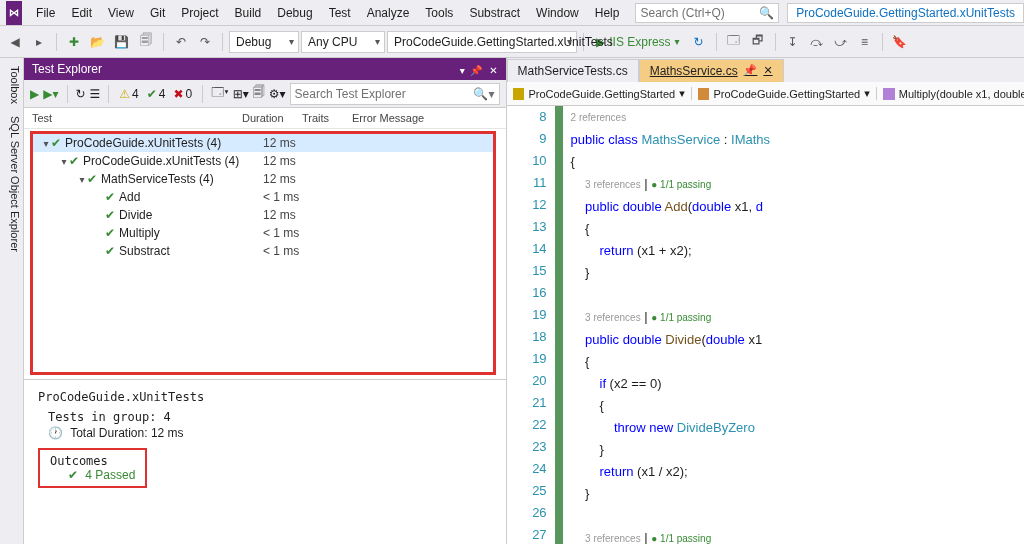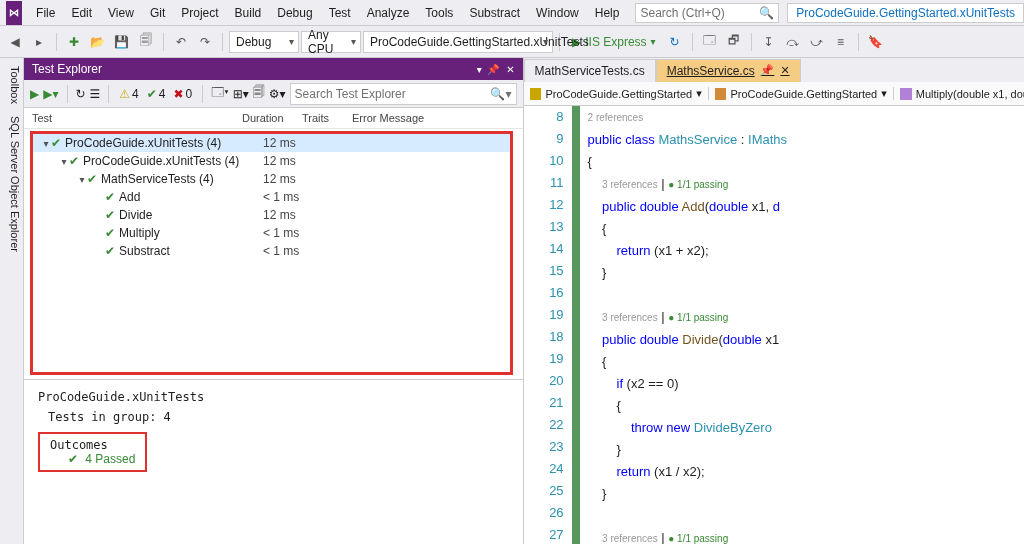--- a/index.html
+++ b/index.html
@@ -14,25 +14,25 @@
   .toolbar { display: flex; align-items: center; height: 32px; border-bottom: 1px solid #ccc; gap: 2px; padding: 0 4px; }
   .tb-btn { width: 22px; height: 22px; display: flex; align-items: center; justify-content: center; color: #555; }
   .tb-sep { width: 1px; height: 18px; background: #ccc; margin: 0 4px; }
   .combo { border: 1px solid #ccc; background: #fff; height: 22px; padding: 0 18px 0 6px; display: flex; align-items: center; position: relative; }
   .combo::after { content: "▾"; position: absolute; right: 4px; font-size: 10px; color: #555; }
   .play-iis { display: flex; align-items: center; color: #388a34; gap: 4px; padding: 0 6px; }
   .main { display: flex; height: calc(544px - 58px); }
   .side-tabs { width: 24px; background: #eeeef2; border-right: 1px solid #ccc; writing-mode: vertical-rl; text-orientation: mixed; padding: 6px 0; font-size: 11px; color: #1e1e1e; display: flex; gap: 8px; }
   .side-tabs span { padding: 2px; cursor: default; }
   .test-panel { width: 586px; border-right: 1px solid #ccc; display: flex; flex-direction: column; background: #fff; }
-  .panel-title { background: #68217a; color: #fff; padding: 4px 8px; display: flex; align-items: center; }
+  .panel-title { background: #68217a; color: #fff; padding: 4px 8px; display: flex; align-items: flex-end; }
   .panel-title .t { flex: 1; }
   .panel-title .ic { margin-left: 6px; font-size: 10px; }
   .te-toolbar { display: flex; align-items: center; height: 28px; padding: 0 6px; gap: 4px; border-bottom: 1px solid #ccc; background: #eeeef2; }
-  .te-search { margin-left: auto; border: 1px solid #ccc; background: #fff; height: 22px; width: 227px; display: flex; align-items: center; padding: 0 4px; color: #717171; }
+  .te-search { margin-left: auto; border: 1px solid #ccc; background: #fff; height: 22px; width: 210px; display: flex; align-items: center; padding: 0 4px; color: #717171; }
   .te-search span:first-child { flex: 1; }
   .badge { display: flex; align-items: center; gap: 2px; padding: 0 2px;}
   .green-check { color: #388a34; }
   .warn { color: #c9a500; }
   .redx { color: #c50b17; }
   .te-headers { display: flex; padding: 4px 8px; font-size: 11px; color: #444; border-bottom: 1px solid #e5e5e5; }
   .te-headers .c1 { width: 210px; }
   .te-headers .c2 { width: 60px; }
   .te-headers .c3 { width: 50px; }
   .red-box { border: 3px solid #e03131; margin: 2px 10px 4px 6px; height: 244px; position: relative; }
@@ -102,21 +102,21 @@
   <span class="tb-sep"></span>
   <span class="tb-btn" style="color:#388a34">✚</span>
   <span class="tb-btn" style="color:#0e70c0">📂</span>
   <span class="tb-btn">💾</span>
   <span class="tb-btn">🗐</span>
   <span class="tb-sep"></span>
   <span class="tb-btn">↶</span>
   <span class="tb-btn">↷</span>
   <span class="tb-sep"></span>
   <div class="combo" style="width:70px">Debug</div>
-  <div class="combo" style="width:60px">Any CPU</div>
+  <div class="combo" style="width:84px">Any CPU</div>
   <div class="combo" style="width:190px">ProCodeGuide.GettingStarted.xUnitTests</div>
   <span class="tb-sep"></span>
   <div class="play-iis">
     <span>▶</span>
     <span>IIS Express</span>
     <span style="font-size:10px">▾</span>
   </div>
   <span class="tb-btn" style="color:#0e70c0">↻</span>
   <span class="tb-sep"></span>
   <span class="tb-btn">🗔</span>
@@ -242,20 +242,21 @@
               <span class="green-check">✔</span>
               <span>Substract</span>
             </span>
             <span class="dur">&lt; 1 ms</span>
           </div>
         </div>
     </div>
     <div class="summary">
       <div class="name">ProCodeGuide.xUnitTests</div>
       <div class="line">Tests in group:  4</div>
+      <div class="line">🕐 <span>Total Duration:  12 ms</span></div>
       <div class="outcome-box">
         <div class="ot">Outcomes</div>
         <div class="pass"><span class="green-check">✔</span> <span>4 Passed</span></div>
       </div>
     </div>
   </div>
 
   <div class="editor">
     <div class="file-tabs">
       <div class="file-tab">

